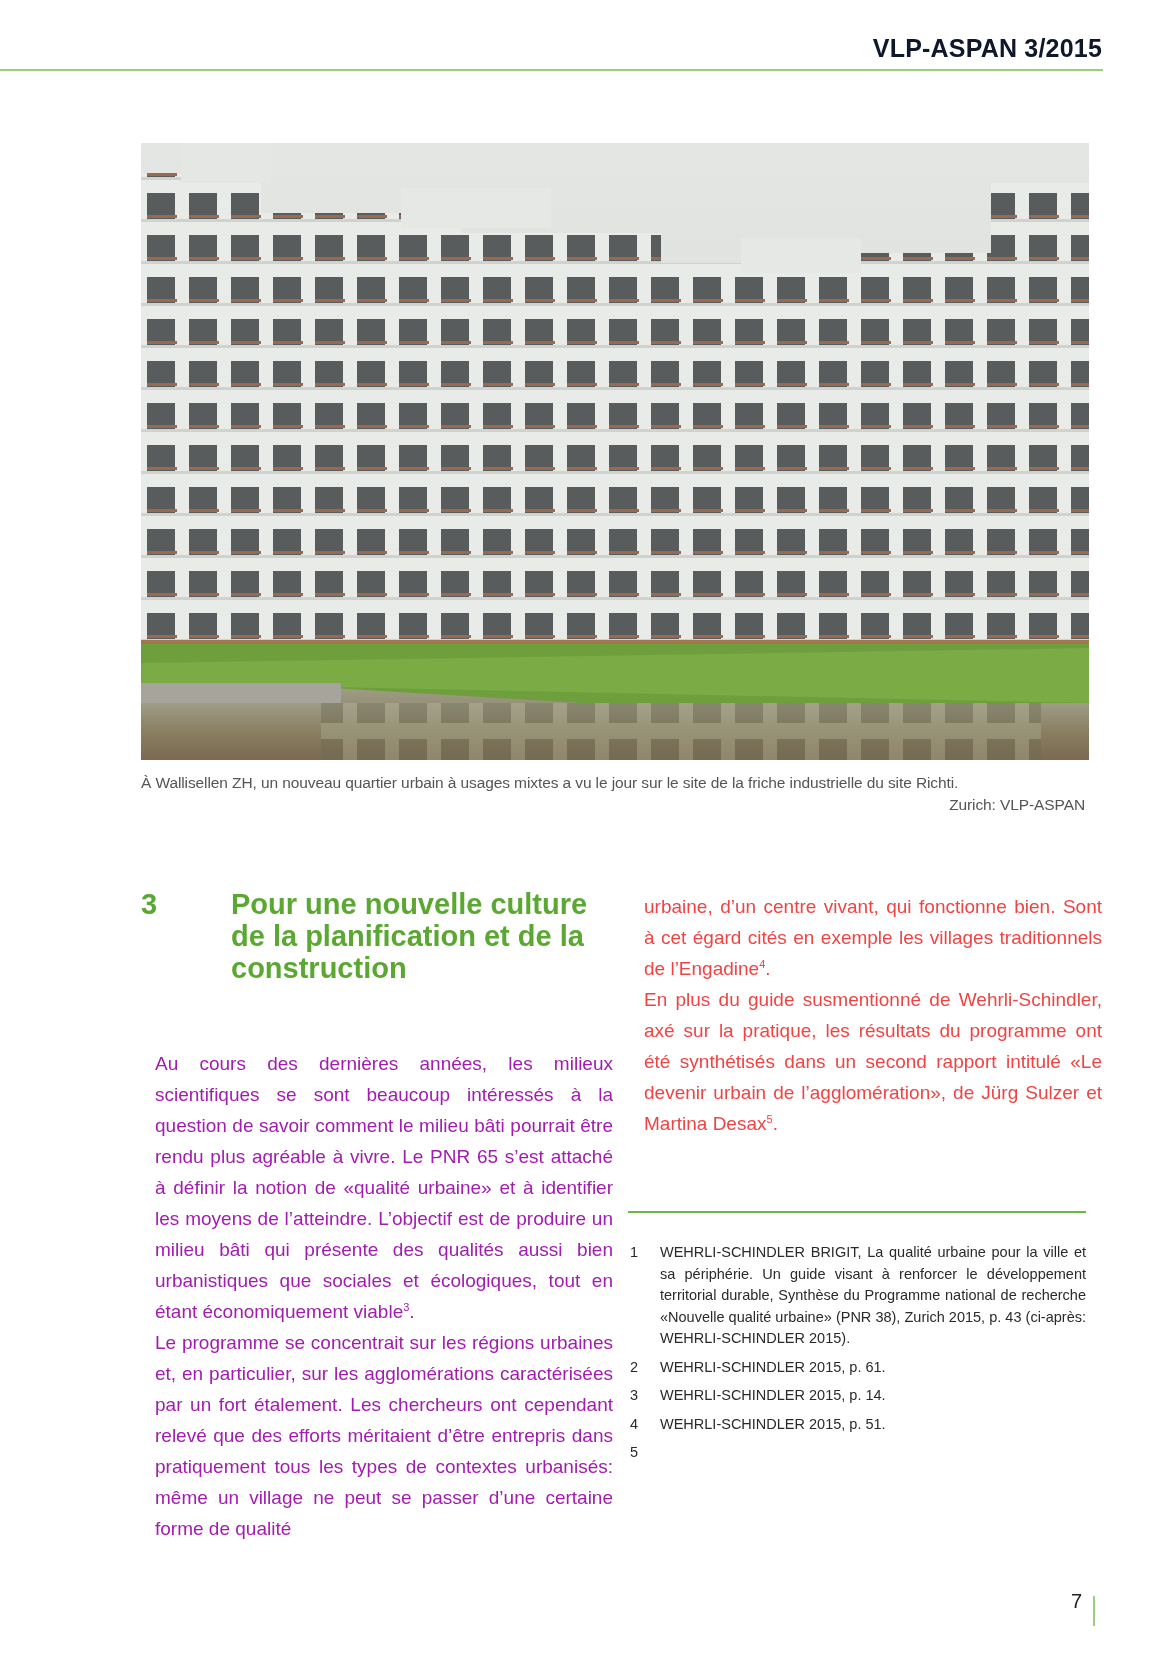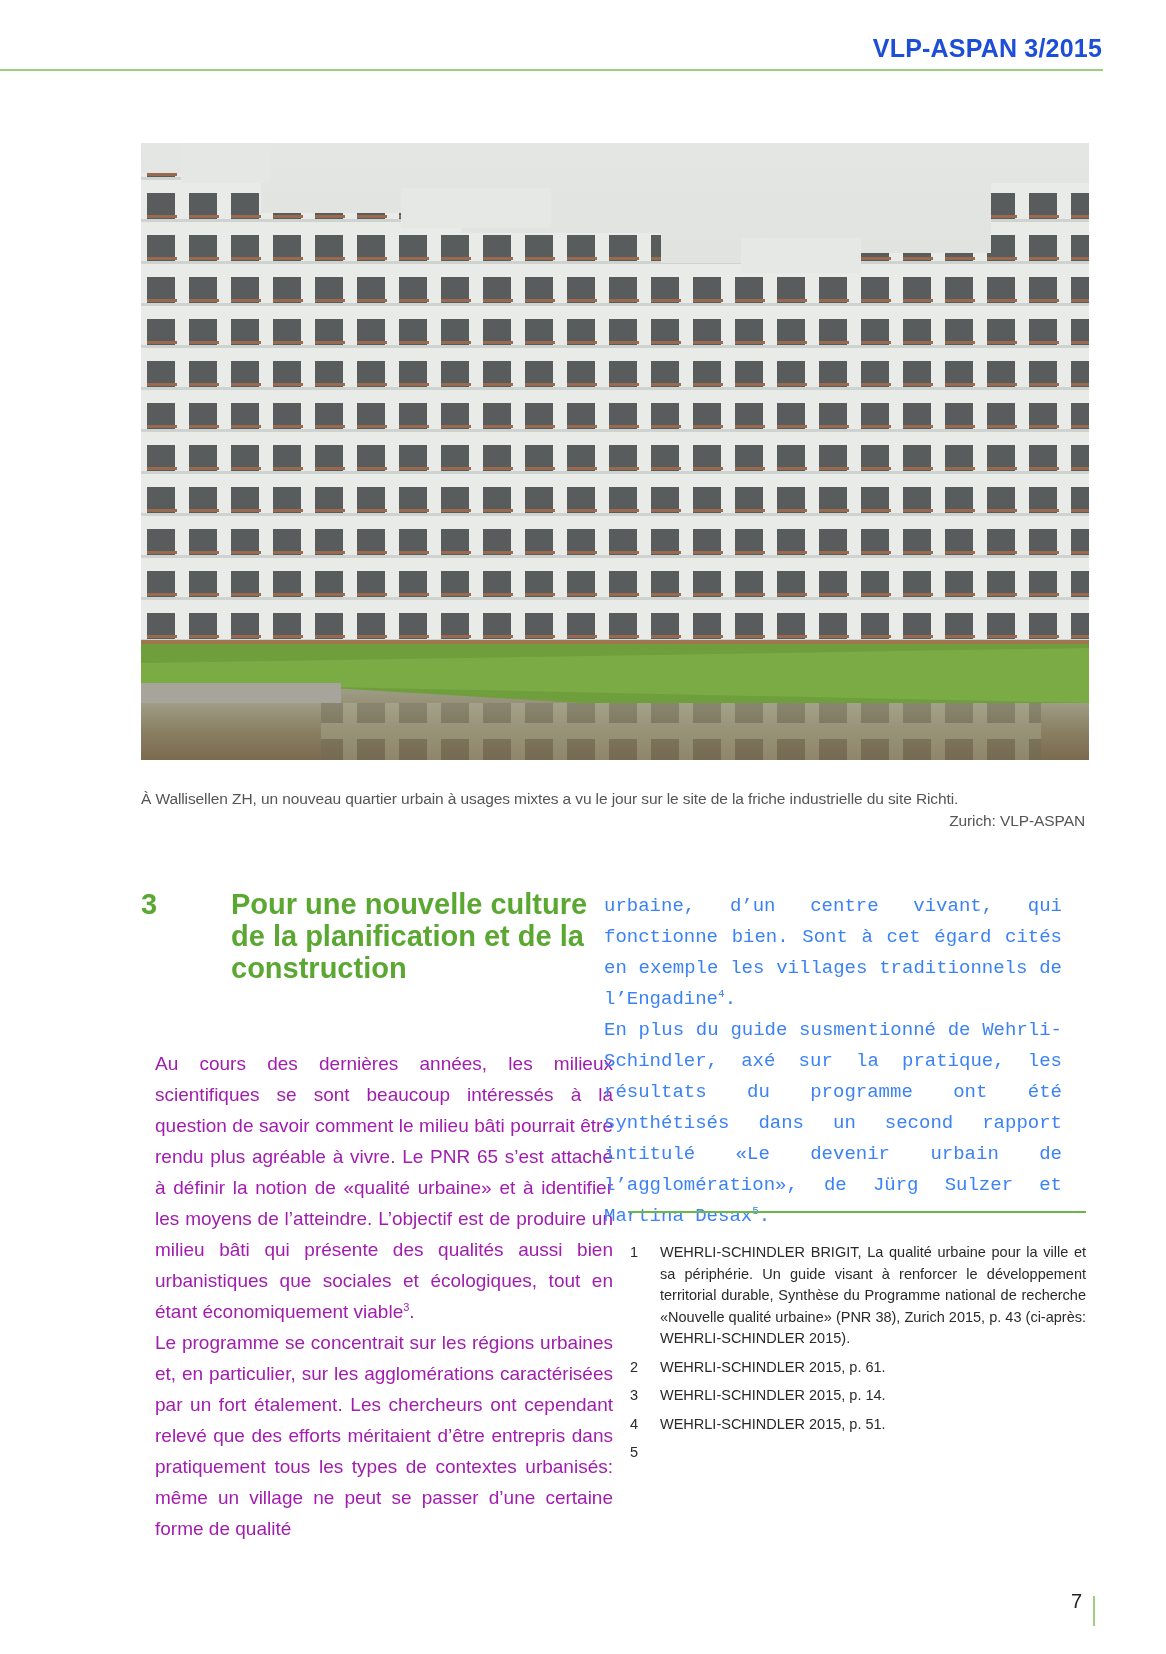--- a/index.html
+++ b/index.html
@@ -1,39 +1,39 @@
 <!DOCTYPE html>
 <html><head>
 <meta charset="utf-8">
 <style>
   html, body { margin: 0; padding: 0; background: #ffffff; }
   body { width: 1166px; height: 1654px; position: relative; overflow: hidden;
          font-family: "Liberation Sans", sans-serif; color: #1f1f1f; }
 
   .header-title { position: absolute; right: 64px; top: 34px; font-size: 25px; font-weight: bold;
-                  color: #1d4ed8; letter-spacing: 0.2px; }
+                  color: #0f172a; letter-spacing: 0.2px; }
   .header-rule { position: absolute; left: 0; top: 69px; width: 1103px; height: 2px; background: #9bcf7f; }
 
   .photo { position: absolute; left: 141px; top: 143px; width: 948px; height: 617px; overflow: hidden;
            background: #d9dcd9; }
   .photo svg { display: block; width: 100%; height: 100%; }
 
   .caption { position: absolute; left: 141px; top: 772px; width: 948px; font-size: 15.5px; color: #555;
-             line-height: 22px; letter-spacing: -0.1px; margin-top: 16px; }
+             line-height: 22px; letter-spacing: -0.1px; }
   .caption .credit { position: absolute; right: 4px; top: 22px; }
 
   .section-heading { position: absolute; left: 141px; top: 888px; width: 450px; color: #5aa832;
                      font-size: 29px; font-weight: bold; line-height: 32px; }
   .section-heading .num { position: absolute; left: 0; top: 0; }
   .section-heading .text { position: absolute; left: 70px; top: 0; width: 380px; margin-left: 20px; }
 
   .col-left { position: absolute; left: 155px; top: 1048px; width: 458px; font-size: 19px; line-height: 31px;
               text-align: justify; color: #a21caf; }
-  .col-right { position: absolute; left: 604px; top: 891px; width: 458px; font-size: 19px; line-height: 31px;
-               text-align: justify; color: #3b82f6; font-family: Liberation Mono, monospace; }
+  .col-right { position: absolute; left: 644px; top: 891px; width: 458px; font-size: 19px; line-height: 31px;
+               text-align: justify; color: #ef4444; }
   .col-left p, .col-right p { margin: 0; }
   sup { font-size: 11px; line-height: 0; vertical-align: super; }
 
   .fn-rule { position: absolute; left: 628px; top: 1211px; width: 458px; height: 2px; background: #6bb846; }
   .footnotes { position: absolute; left: 628px; top: 1242px; width: 458px; font-size: 14.5px; line-height: 21.5px;
                color: #2a2a2a; }
   .fn { position: relative; padding-left: 32px; margin-bottom: 7px; text-align: justify; }
   .fn .fn-num { position: absolute; left: 2px; top: 0; }
 
   .page-num { position: absolute; left: 1071px; top: 1590px; font-size: 20px; color: #222; }

